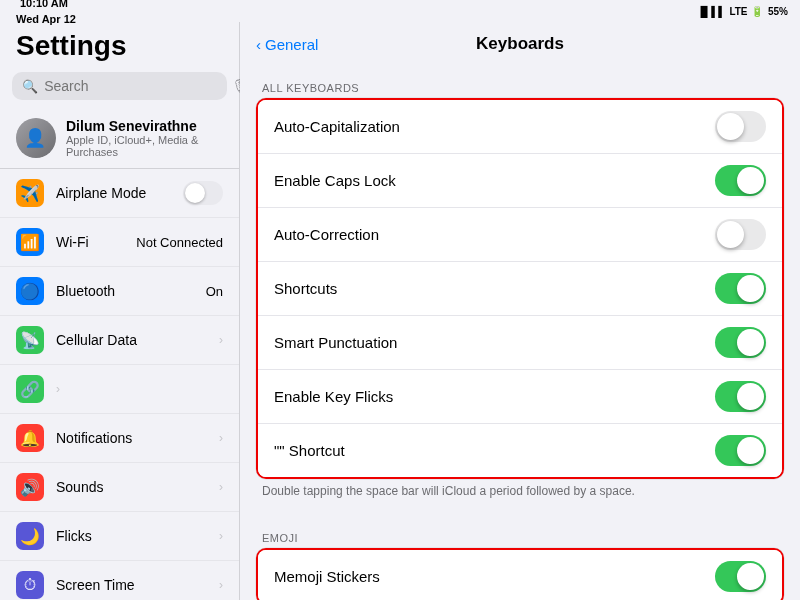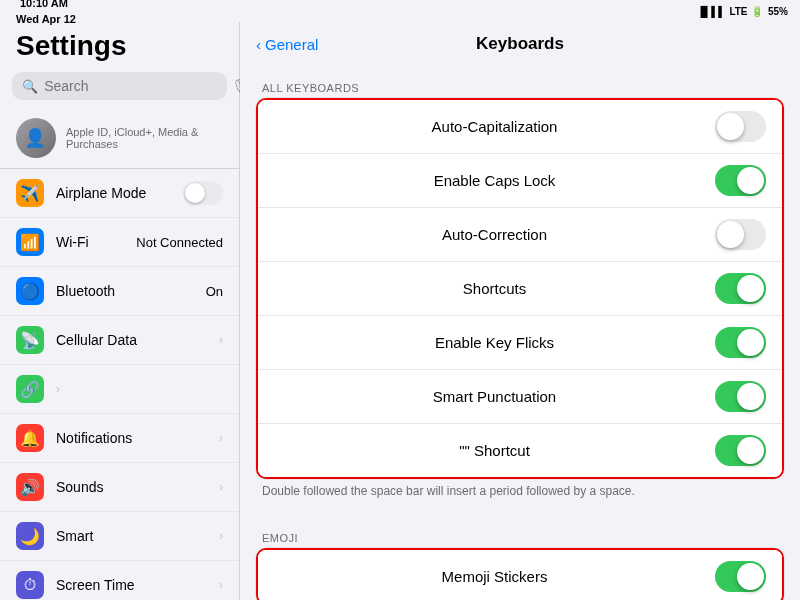--- a/index.html
+++ b/index.html
@@ -106,21 +106,21 @@
       background: #fff; border-radius: 10px; overflow: hidden;
       box-shadow: 0 0 0 0.5px rgba(0,0,0,0.1);
       border: 2px solid #e00; 
     }
     .settings-row {
       display: flex; align-items: center; padding: 11px 16px;
       border-bottom: 0.5px solid #e5e5ea; min-height: 44px;
       background: #fff; cursor: pointer;
     }
     .settings-row:last-child { border-bottom: none; }
-    .row-label { font-size: 15px; color: #000; flex: 1; text-align: center; }
+    .row-label { font-size: 15px; color: #000; flex: 1; }
 
     
     .toggle {
       width: 51px; height: 31px; border-radius: 15.5px;
       background: #e9e9ea; position: relative; cursor: pointer;
       transition: background 0.2s; flex-shrink: 0;
     }
     .toggle.on { background: #34c759; }
     .toggle .knob {
       width: 27px; height: 27px; border-radius: 50%; background: #fff;
@@ -152,20 +152,21 @@
     <span class="search-icon">🔍</span>
     <input type="text" placeholder="Search" style="">
     <span class="mic-icon">🎙</span>
   </div>
 
   <div class="user-profile">
     <div class="avatar">
       <div class="avatar-img" style="background: linear-gradient(135deg, #a0a0a5 0%, #6c6c70 100%); display:flex; align-items:center; justify-content:center; color:#fff; font-size:18px;">👤</div>
     </div>
     <div class="user-info">
+      <span class="user-name">Dilum Senevirathne</span>
       <span class="user-subtitle">Apple ID, iCloud+, Media &amp; Purchases</span>
     </div>
   </div>
 
   <div class="sidebar-list" id="sidebar-list">
       <div class="sidebar-item">
         <div class="item-icon" style="background: rgb(255, 149, 0);">✈️</div>
         <span class="item-label">Airplane Mode</span>
         <div class="toggle-small">
           <div class="knob"></div>
@@ -195,21 +196,21 @@
         <span class="item-label">Notifications</span>
         <span class="chevron">›</span>
       </div>
       <div class="sidebar-item">
         <div class="item-icon" style="background: rgb(255, 59, 48);">🔊</div>
         <span class="item-label">Sounds</span>
         <span class="chevron">›</span>
       </div>
       <div class="sidebar-item">
         <div class="item-icon" style="background: rgb(88, 86, 214);">🌙</div>
-        <span class="item-label">Smart</span>
+        <span class="item-label">Flicks</span>
         <span class="chevron">›</span>
       </div>
       <div class="sidebar-item">
         <div class="item-icon" style="background: rgb(88, 86, 214);">⏱</div>
         <span class="item-label">Screen Time</span>
         <span class="chevron">›</span>
       </div>
     </div>
 </div>
 
@@ -245,39 +246,39 @@
               <div class="knob"></div>
             </div>
           </div>
           <div class="settings-row">
             <span class="row-label">Shortcuts</span>
             <div class="toggle on">
               <div class="knob"></div>
             </div>
           </div>
           <div class="settings-row">
+            <span class="row-label">Smart Punctuation</span>
+            <div class="toggle on">
+              <div class="knob"></div>
+            </div>
+          </div>
+          <div class="settings-row">
             <span class="row-label">Enable Key Flicks</span>
             <div class="toggle on">
               <div class="knob"></div>
             </div>
           </div>
           <div class="settings-row">
-            <span class="row-label">Smart Punctuation</span>
-            <div class="toggle on">
-              <div class="knob"></div>
-            </div>
-          </div>
-          <div class="settings-row">
             <span class="row-label">"" Shortcut</span>
             <div class="toggle on">
               <div class="knob"></div>
             </div>
           </div>
         </div>
-        <div class="section-footer">Double followed the space bar will insert a period followed by a space.</div>
+        <div class="section-footer">Double tapping the space bar will iCloud a period followed by a space.</div>
       </div>
       <div class="section">
         <div class="section-header">EMOJI</div>
         <div class="settings-group">
           <div class="settings-row">
             <span class="row-label">Memoji Stickers</span>
             <div class="toggle on">
               <div class="knob"></div>
             </div>
           </div>

